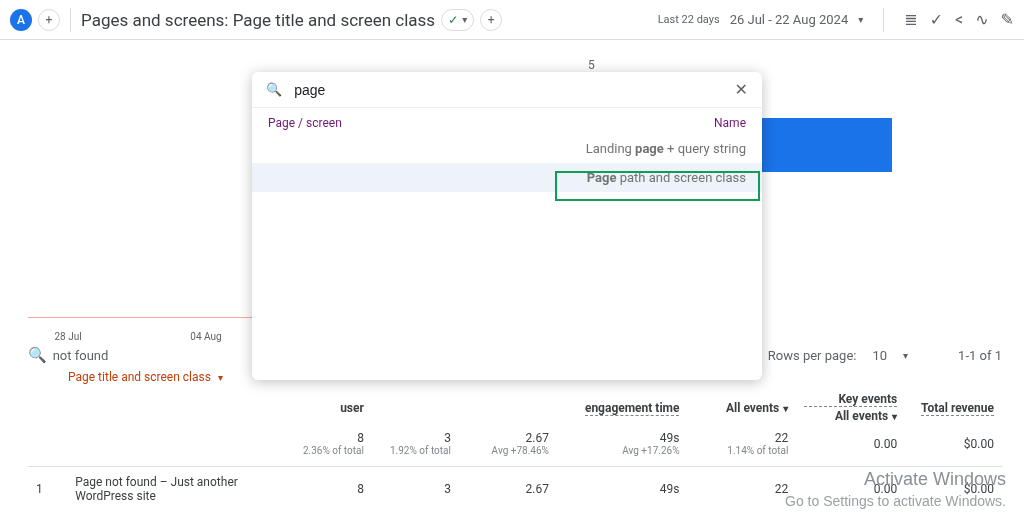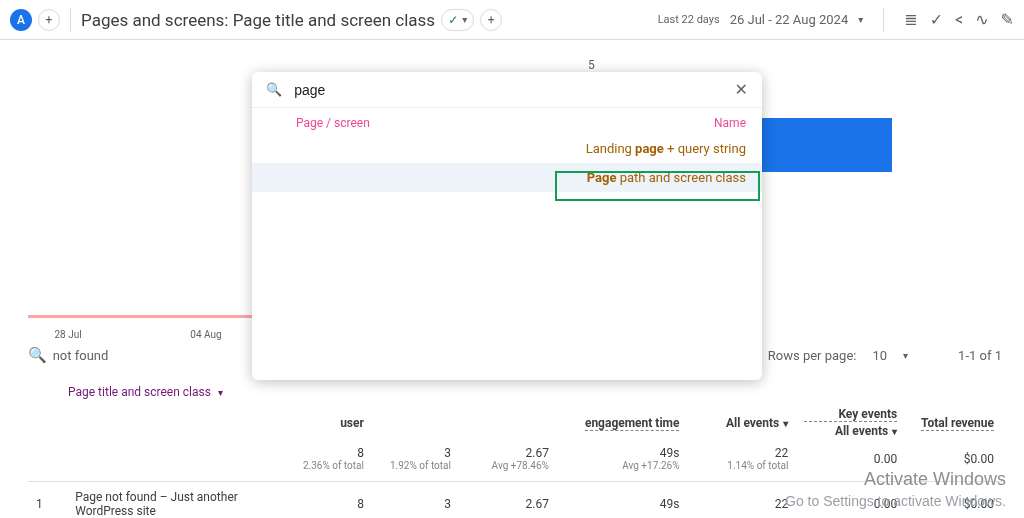--- a/index.html
+++ b/index.html
@@ -58,21 +58,21 @@
     padding:18px 22px 0 28px;
   }
   .chart-zone {
     position:relative;
     height:260px;
     display:flex;
   }
   .line-area {
     width:230px;
     position:relative;
-    border-bottom:3px solid #fca5a5;
+    border-bottom:1px solid #fca5a5;
   }
   .x-ticks {
     position:absolute; bottom:-14px; left:0;
     color:#5f6368; font-size:10px;
   }
   .x-tick { position:absolute; top:0; width:40px; text-align:center; line-height:1.1; }
   .center-num {
     font-size:12px; color:#5f6368;
     position:absolute; left:560px; top:0;
   }
@@ -88,23 +88,23 @@
   .tbl-controls {
     display:flex; align-items:center;
     margin-top:28px;
     color:#5f6368;
     font-size:13px;
     gap:6px;
   }
   .tbl-controls .right { margin-left:auto; display:flex; align-items:center; gap:16px; }
 
   .dim-row {
-    margin-top:21px;
+    margin-top:6px;
     padding-left:40px;
-    color:#701a75;
+    color:#c2410c;
     font-size:12px;
   }
   .caret { font-size:10px; margin-left:4px; }
 
   
   table.data {
     width:100%;
     border-collapse:collapse;
     margin-top:4px;
     font-size:12px;
@@ -140,28 +140,28 @@
     gap:10px;
   }
   .modal-search input {
     flex:1; border:none; outline:none; font-size:14px;
     color:#202124;
   }
   .close-x { color:#5f6368; font-size:16px; cursor:pointer; }
   .modal-cols {
     display:flex; justify-content:space-between;
     padding:8px 16px 4px 16px;
-    color:#ec4899; font-size:12px;margin-left:28px;
+    color:#701a75; font-size:12px;
   }
   .modal-item {
     display:block;
     text-align:right;
     padding:7px 16px;
     font-size:13px;
-    color:#a16207;
+    color:#737373;
   }
   .modal-item.active { background:#eef3fa; }
   .hl-box {
     position:absolute;
     border:2px solid #0f9d58;
     left:303px; top:99px;
     width:205px; height:30px;
     pointer-events:none;
     z-index:11;
   }

